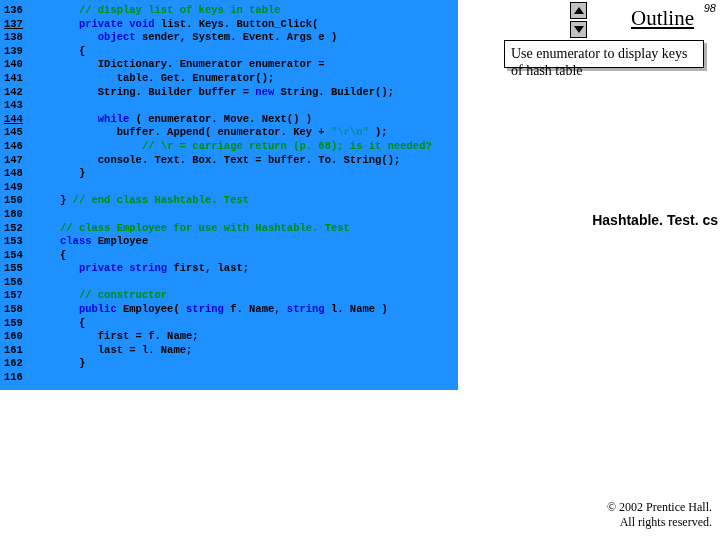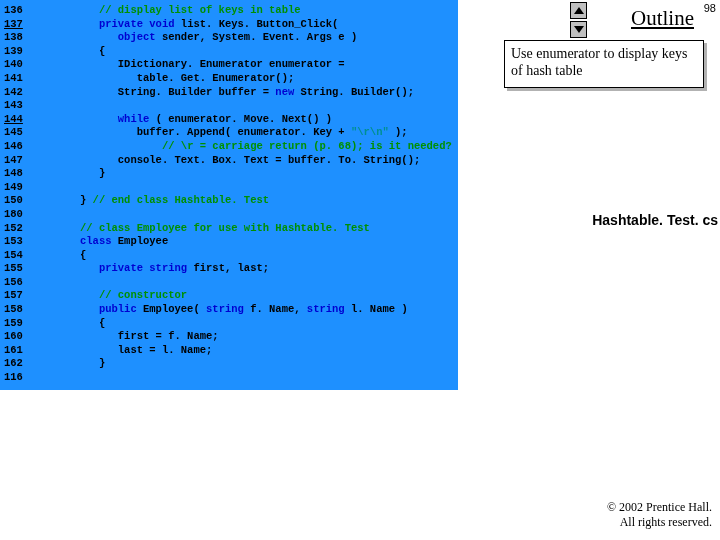--- a/index.html
+++ b/index.html
@@ -31,21 +31,20 @@
   }
   .gut-line { height: 13.6px; }
   .gut-line.underline { text-decoration: underline; }
   .code {
     position: absolute;
     left: 60px;
     top: 4px;
     color: #000;
     white-space: pre;
     font-weight: bold;
-    margin-left: 20px;
   }
   .code-line { height: 13.6px; }
   .kw   { color: #0000d0; }
   .cmt  { color: #009000; }
   .str  { color: #009090; }
   .rest { color: #000; }
   .outline-title {
     position: absolute;
     right: 26px;
     top: 6px;
@@ -53,20 +52,21 @@
     font-size: 21px;
     text-decoration: underline;
   }
   .pagenum {
     position: absolute;
     right: 4px;
     top: 2px;
     font-family: Arial, sans-serif;
     font-size: 11px;
     color: #000;
+    font-style: italic;
   }
   .nav-arrows {
     position: absolute;
     right: 132px;
     top: 2px;
     width: 18px;
   }
   .arrow-btn {
     width: 17px;
     height: 17px;
@@ -87,21 +87,21 @@
     width: 0; height: 0;
     border-left: 5px solid transparent;
     border-right: 5px solid transparent;
     border-top: 7px solid #000;
   }
   .callout {
     position: absolute;
     left: 504px;
     top: 40px;
     width: 200px;
-    height: 48px;
+    height: 28px;
     border: 1px solid #000;
     background: #fff;
     font-family: Georgia, serif;
     font-size: 14px;
     padding: 4px 6px;
     line-height: 17px;
     box-shadow: 3px 3px 0 rgba(0,0,0,0.3);
   }
   .filename {
     position: absolute;

